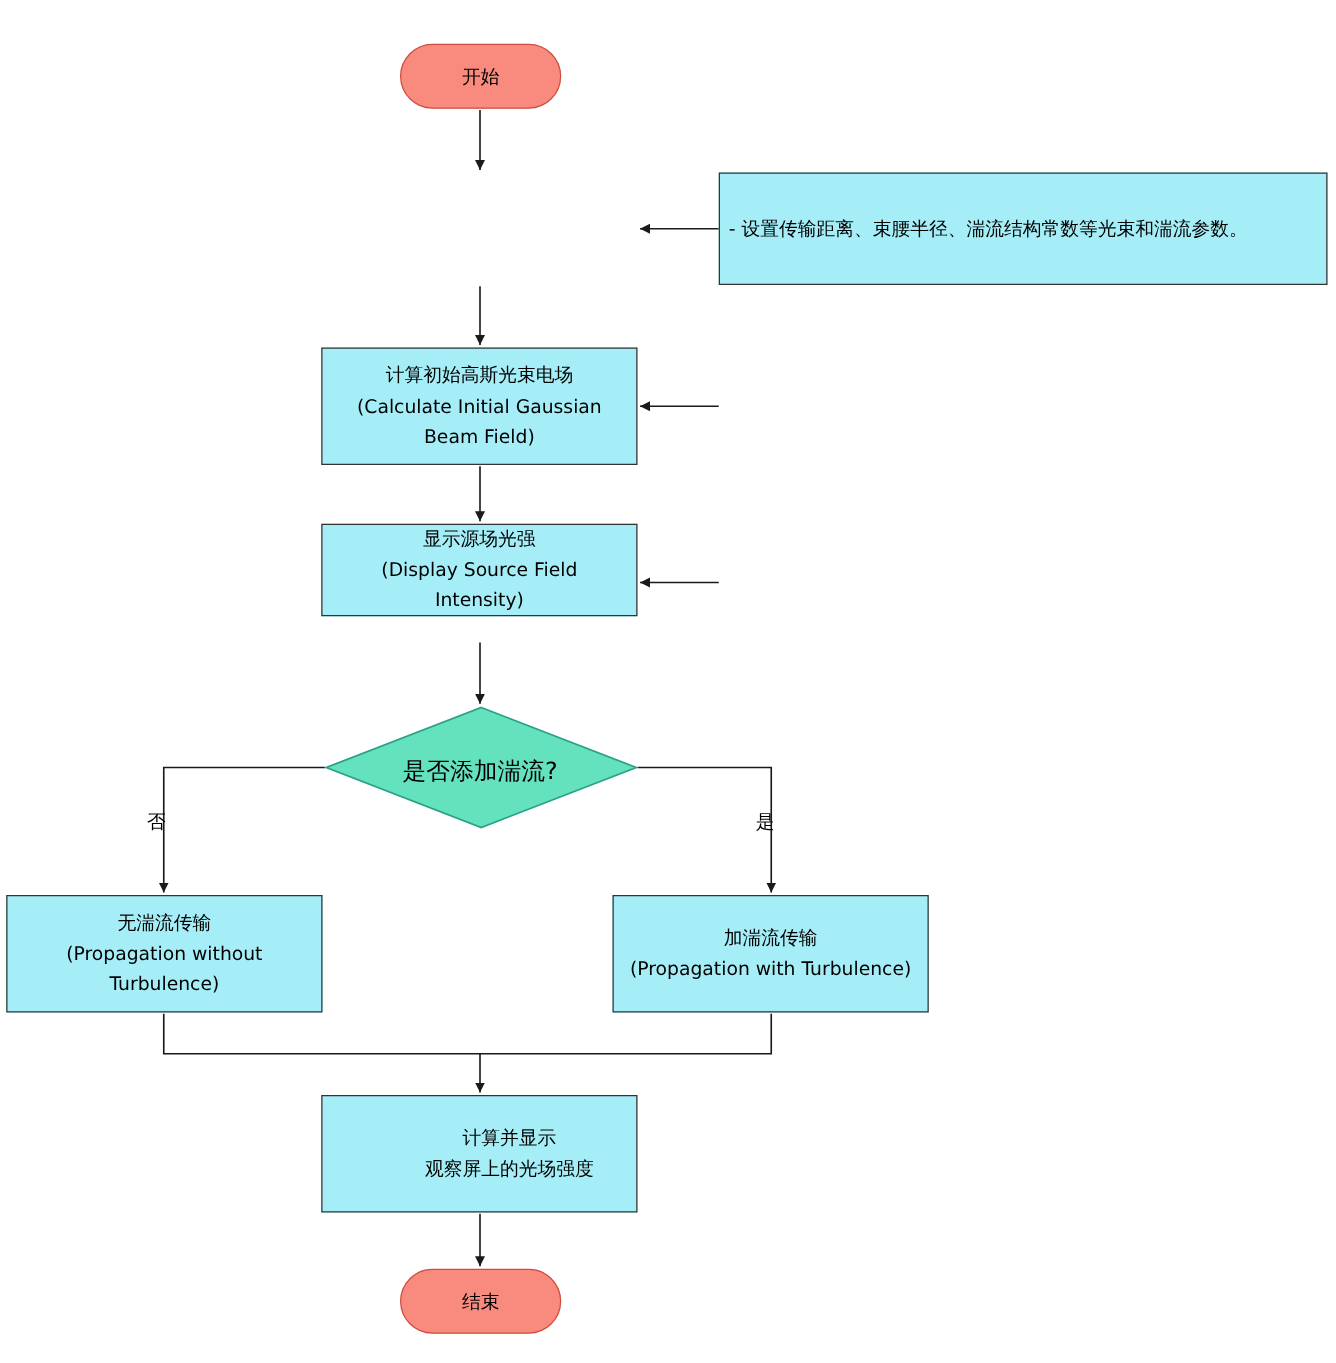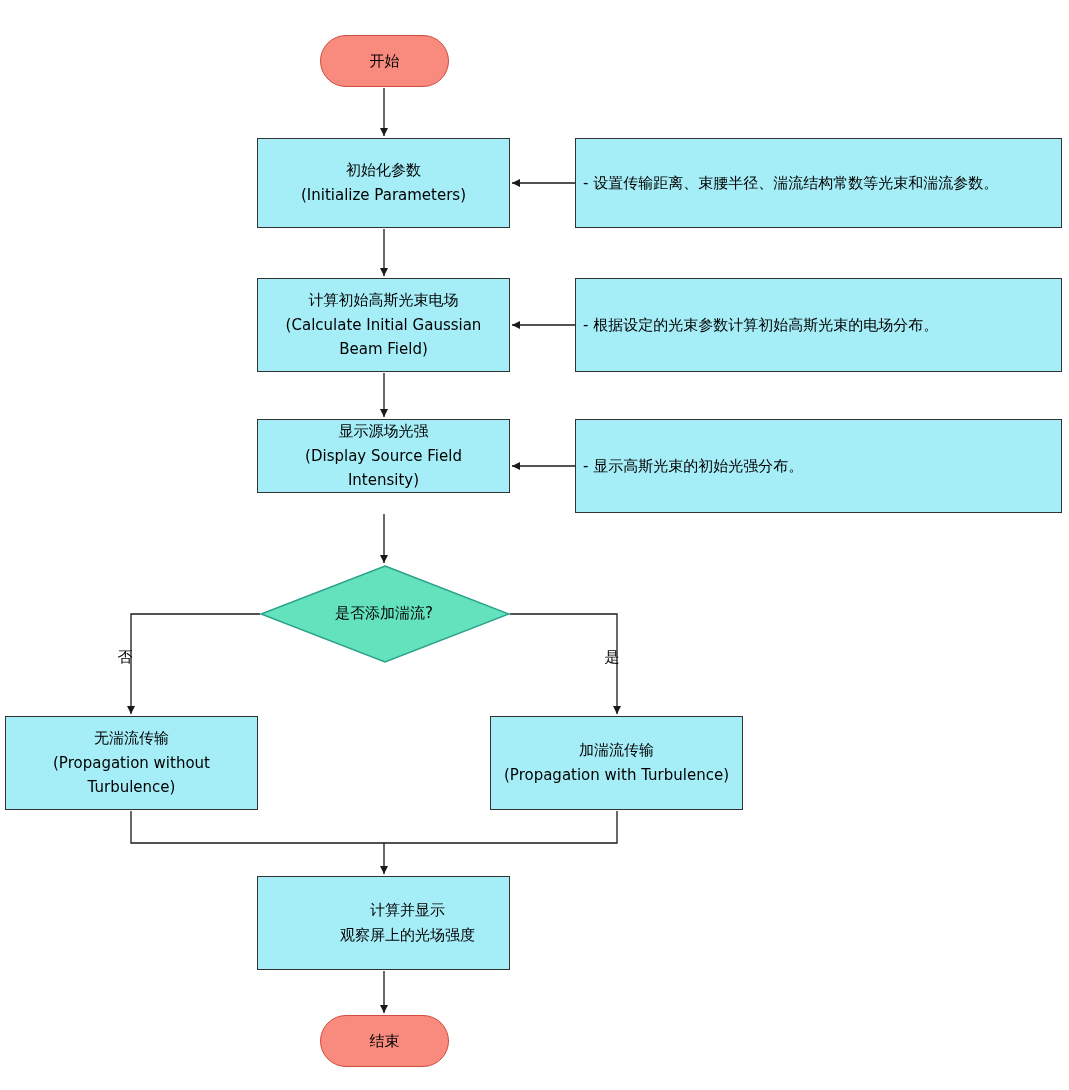--- a/index.html
+++ b/index.html
@@ -37,21 +37,21 @@
     padding:0 7px;
   }
   .terminal {
     background:#F98B7E;
     border:1.4px solid #D14B3F;
     border-radius:26px;
   }
   .decision-label {
     position:absolute;
     text-align:center;
-    font-size:15px;
+    font-size:19px;
   }
   .edge-label {
     position:absolute;
     font-size:15px;
     text-align:center;
   }
 
   
   #n-start   { left:320px; top:35px;   width:129px; height:52px; }
   #n-init    { left:257px; top:138px;  width:253px; height:90px; }
@@ -92,33 +92,29 @@
       <path d="M131 811 V843 H384"></path>
       <path d="M617 811 V843 H384"></path>
       <path d="M384 843 V874" marker-end="url(#arrow)"></path>
       <path d="M384 971 V1013" marker-end="url(#arrow)"></path>
     </g>
     <polygon points="385,566 509,614 385,662 261,614" fill="#63E2BD" stroke="#2AA189" stroke-width="1.4"></polygon>
   </svg>
 
   <div class="node terminal" id="n-start">开始</div>
 
-  <div class="node process" id="n-init">初始化参数
-(Initialize Parameters)</div>
   <div class="node annotation" id="a-init">- 设置传输距离、束腰半径、湍流结构常数等光束和湍流参数。</div>
 
   <div class="node process" id="n-calc">计算初始高斯光束电场
 (Calculate Initial Gaussian
 Beam Field)</div>
-  <div class="node annotation" id="a-calc">- 根据设定的光束参数计算初始高斯光束的电场分布。</div>
 
   <div class="node process" id="n-disp">显示源场光强
 (Display Source Field
 Intensity)</div>
-  <div class="node annotation" id="a-disp">- 显示高斯光束的初始光强分布。</div>
 
   <div class="decision-label" id="n-dec">是否添加湍流?</div>
 
   <div class="edge-label" id="lbl-no">否</div>
   <div class="edge-label" id="lbl-yes">是</div>
 
   <div class="node process" id="n-yes">加湍流传输
 (Propagation with Turbulence)</div>
   <div class="node process" id="n-no">无湍流传输
 (Propagation without

